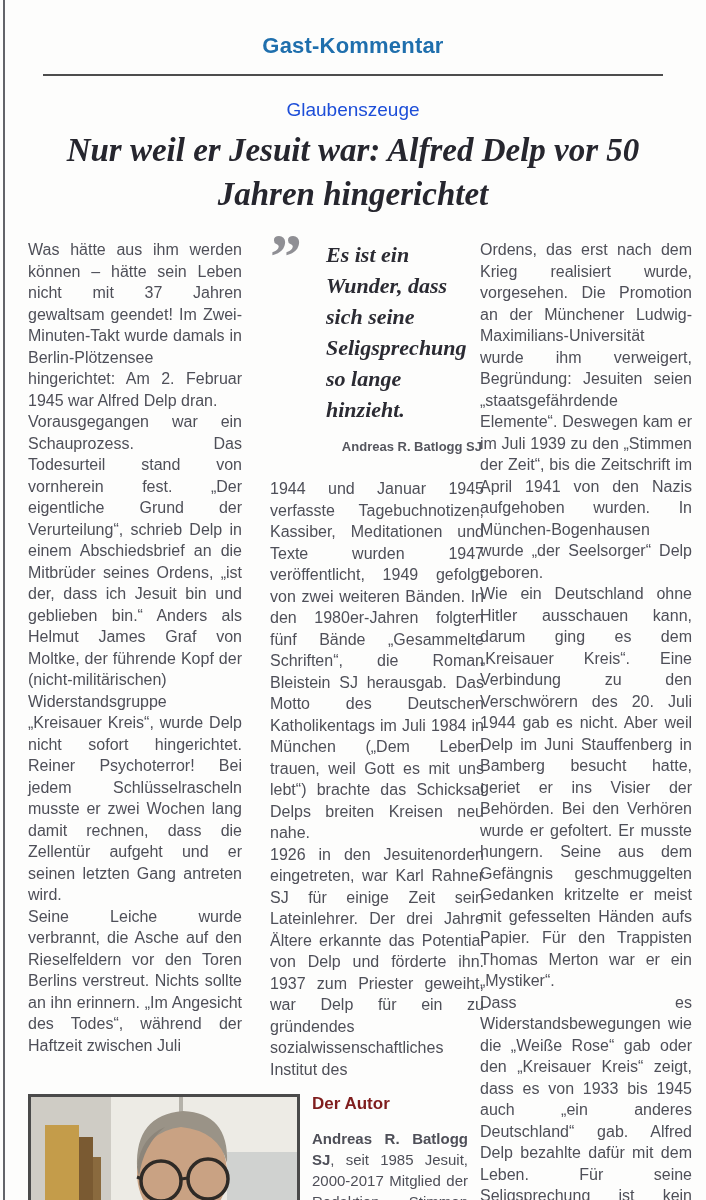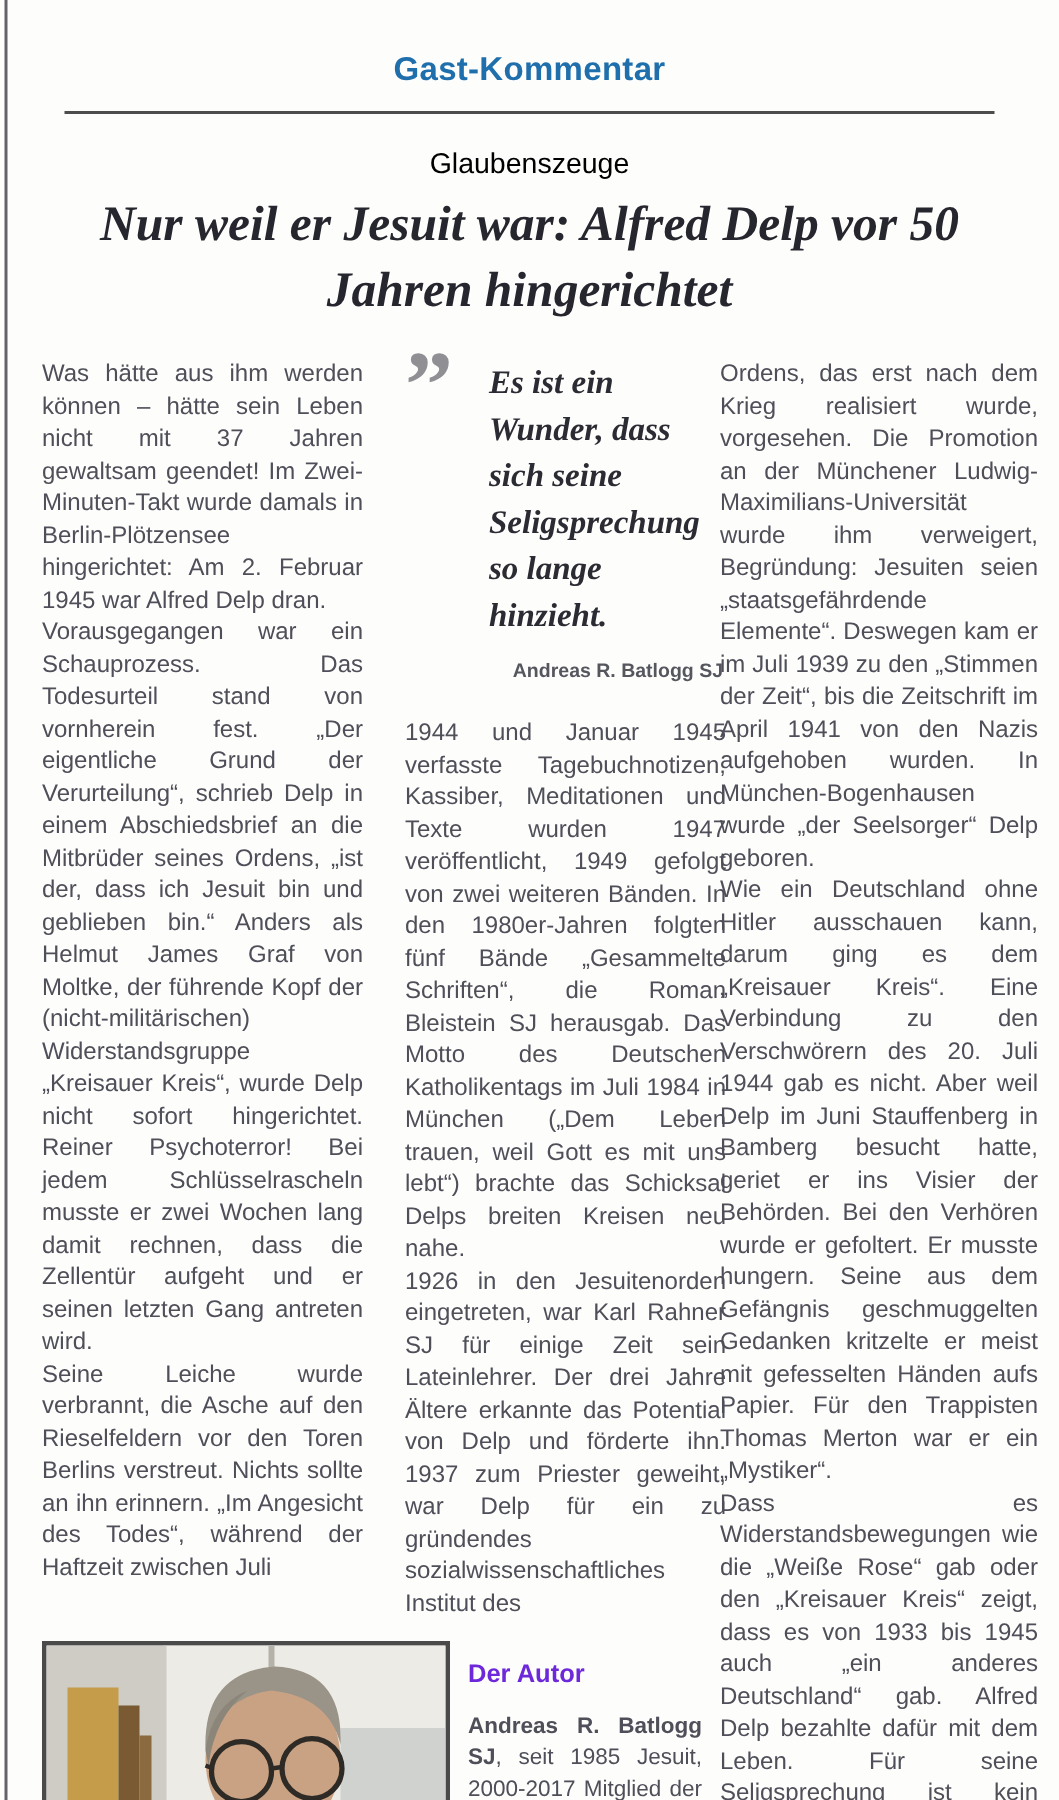--- a/index.html
+++ b/index.html
@@ -26,21 +26,21 @@
   }
   .top-rule {
     width:620px; height:2px;
     margin:15px auto 0 auto;
     background:#4d4d4d;
   }
   .kicker {
     margin-top:23px;
     text-align:center;
     font-size:19px;
-    color:#000000;
+    color:#1d4ed8;
   }
   .headline {
     margin:7px auto 0 auto;
     max-width:580px;
     text-align:center;
     font-family:"Liberation Serif", serif;
     font-style:italic;
     font-weight:bold;
     font-size:33px;
     line-height:44px;
@@ -93,22 +93,22 @@
   .author-row { display:flex; margin-top:14px; }
   .photo-frame {
     width:272px; height:228px; flex:0 0 272px;
     border:3px solid #4a4a4a;
     background:#dcd9d2;
   }
   .photo-frame svg { display:block; width:100%; height:100%; }
   .author-box { margin-left:12px; width:156px; }
   .author-heading {
     font-size:17px; font-weight:bold;
-    color:#6d28d9;
-    margin:12px 0 14px 0;
+    color:#7f1d1d;
+    margin:0 0 14px 0;
   }
   .author-bio {
     font-size:15px;
     line-height:21px;
     text-align:justify;
     hyphens:auto;
     -webkit-hyphens:auto;
     color:#4e4f58;
   }
 </style>

